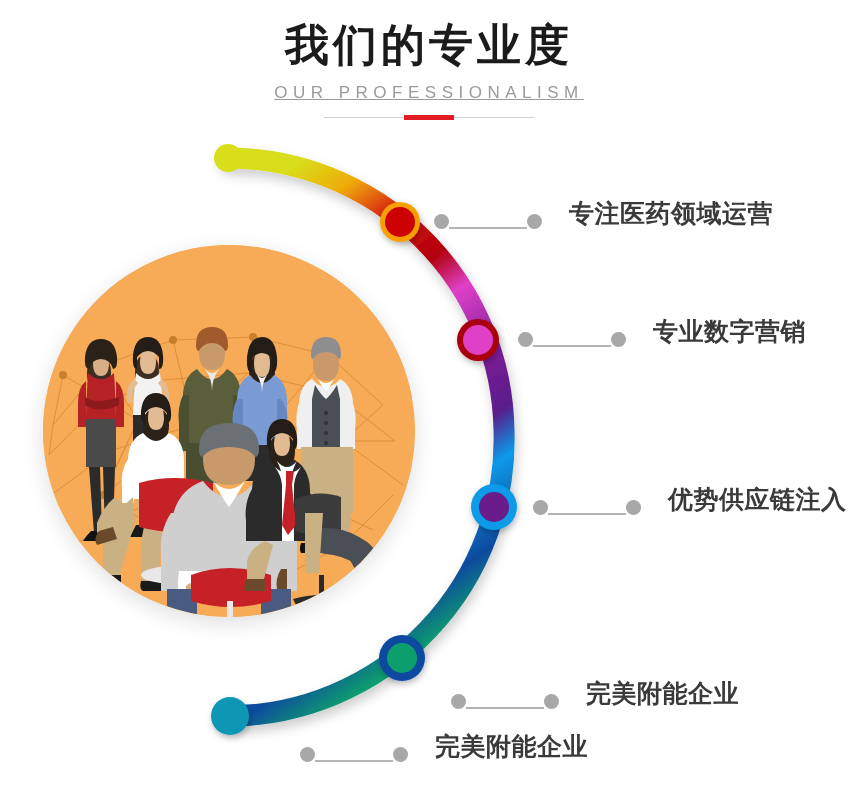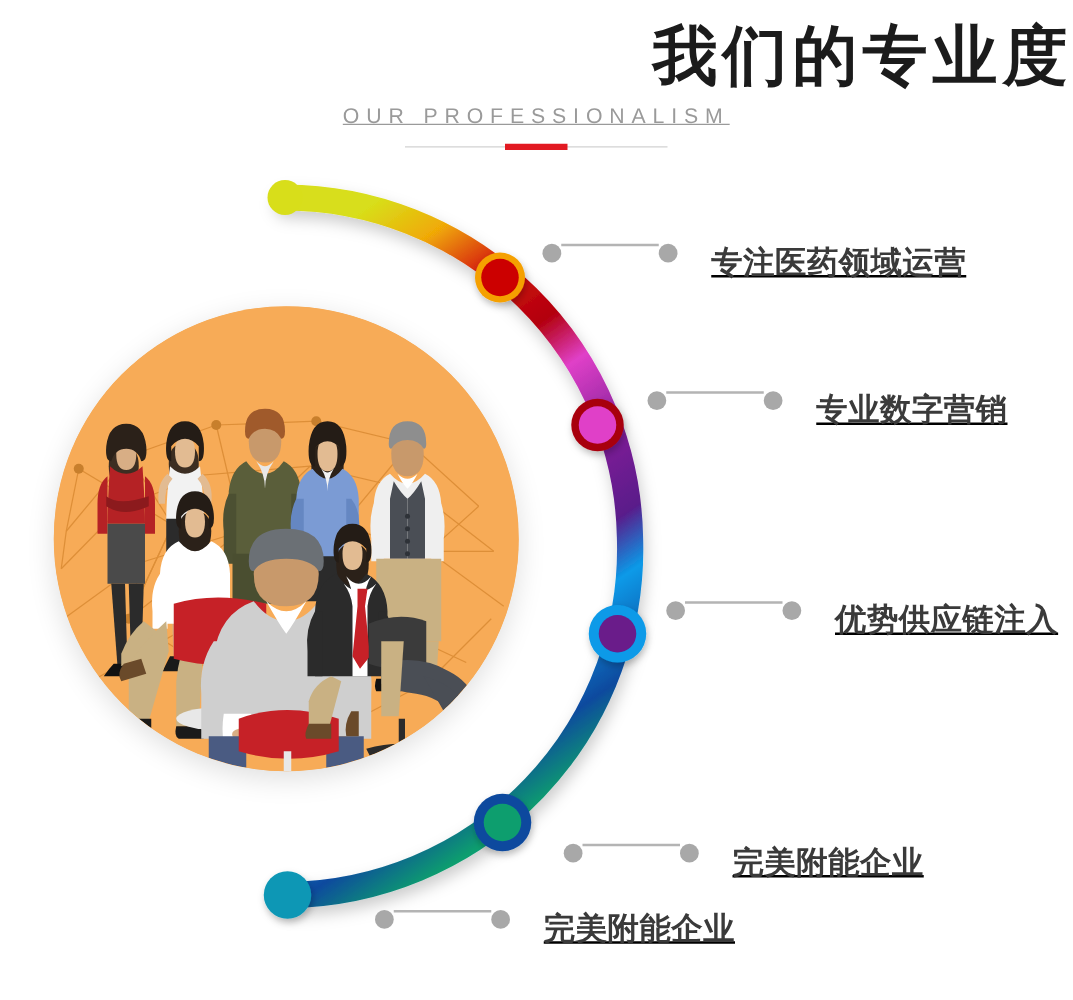--- a/index.html
+++ b/index.html
@@ -21,27 +21,26 @@
   
   .header {
     position: absolute;
     left: 0;
     top: 14px;
     width: 858px;
     text-align: center;
   }
   .title-cn {
     font-family: "DejaVu Sans", "Liberation Sans", sans-serif;
-    font-size: 52px;
+    font-size: 44px;
     font-weight: 700;
     color: #1b1b1b;
     letter-spacing: 4px;
     line-height: 62px;
     white-space: nowrap;
-    text-align: right;
   }
   .title-en {
     margin-top: 6px;
     font-size: 17px;
     font-weight: 400;
     color: #9a9a9a;
     letter-spacing: 5.5px;
     line-height: 22px;
     white-space: nowrap;
     text-decoration: underline;
@@ -93,24 +92,23 @@
     border-radius: 50%;
     background: #f7ab57;
     overflow: hidden;
     box-shadow: 0 6px 22px rgba(0,0,0,0.13);
   }
 
   
   .label-row {
     position: absolute;
     display: flex;
-    align-items: flex-start;
+    align-items: flex-end;
     height: 34px;
     white-space: nowrap;
-    text-decoration: underline;
   }
   .conn-dot {
     width: 15px;
     height: 15px;
     border-radius: 50%;
     background: #a8a8a8;
     flex: 0 0 auto;
   }
   .conn-line {
     width: 78px;

